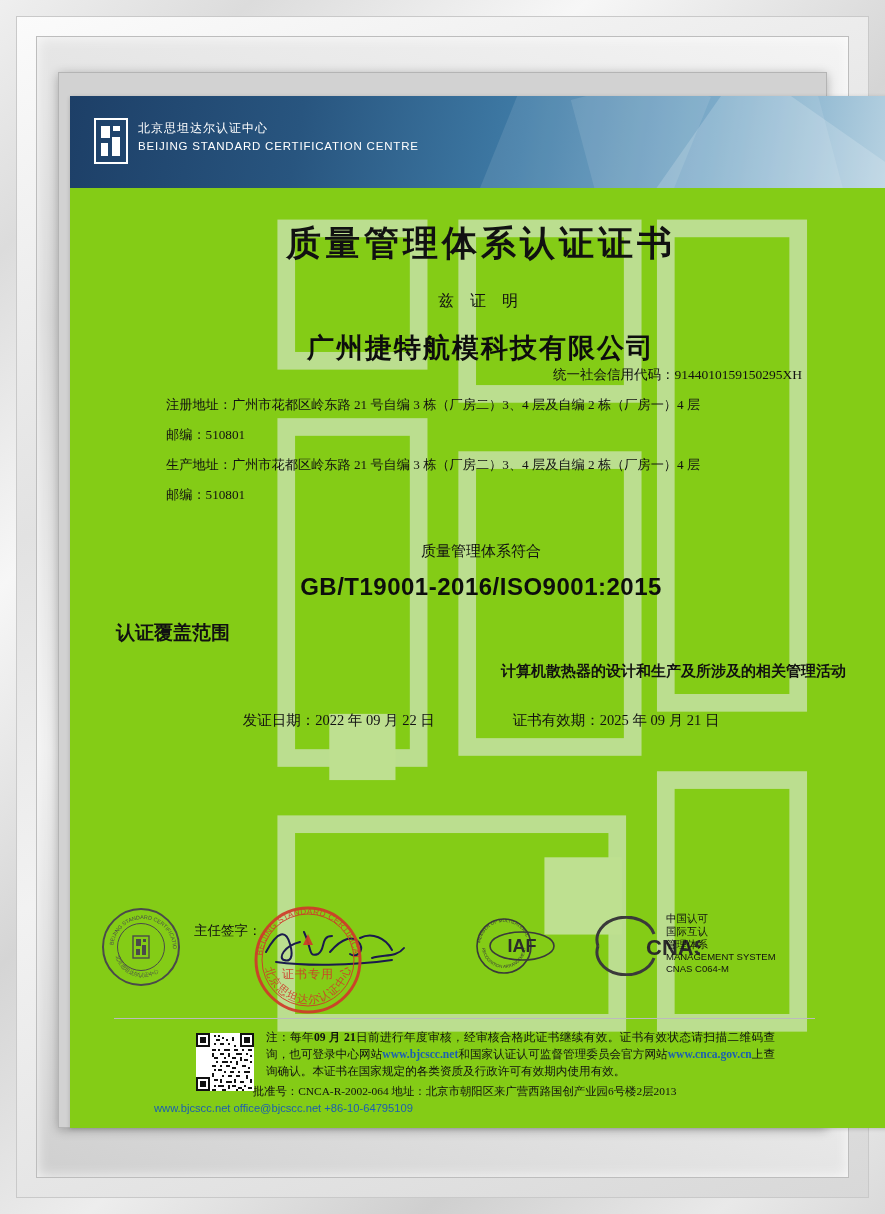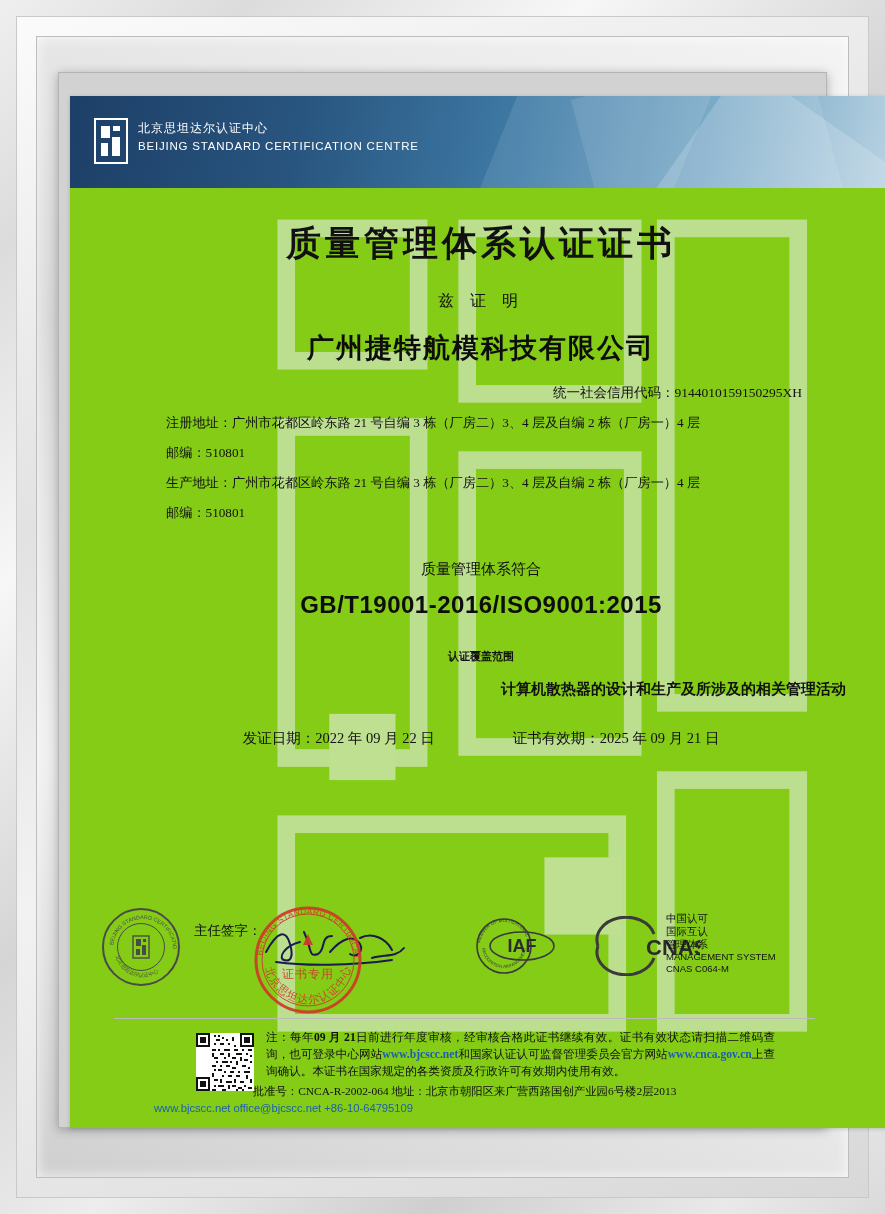--- a/index.html
+++ b/index.html
@@ -136,21 +136,20 @@
     text-align: center;
     font-size: 27px;
     font-weight: bold;
     letter-spacing: 2px;
     margin-top: 18px;
     color: #0d0d0d;
   }
   .credit-line {
     text-align: right;
     font-size: 13.5px;
-    margin-top: 18px;
     padding-right: 44px;
     color: #111;
   }
   .addr-line {
     font-size: 13.2px;
     margin-top: 12px;
     padding-left: 50px;
     color: #111;
     white-space: nowrap;
   }
@@ -166,24 +165,24 @@
   .standard {
     text-align: center;
     font-size: 24px;
     font-weight: bold;
     letter-spacing: .5px;
     margin-top: 12px;
     color: #0d0d0d;
     font-family: "Liberation Sans", sans-serif;
   }
   .scope-label {
-    text-align: center;
-    font-size: 11px;
-    font-weight: bold;
-    margin-top: 30px;
+    text-align: left;
+    font-size: 19px;
+    font-weight: bold;
+    margin-top: 19px;
     color: #111;
   }
   .scope-text {
     text-align: right;
     font-size: 15px;
     font-weight: bold;
     margin-top: 16px;
     color: #111;
   }
   .dates {

